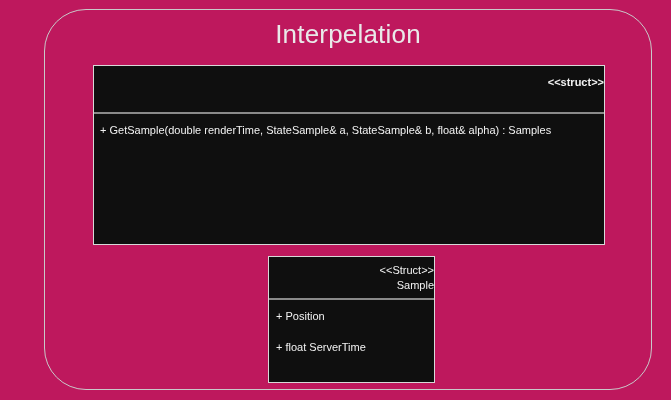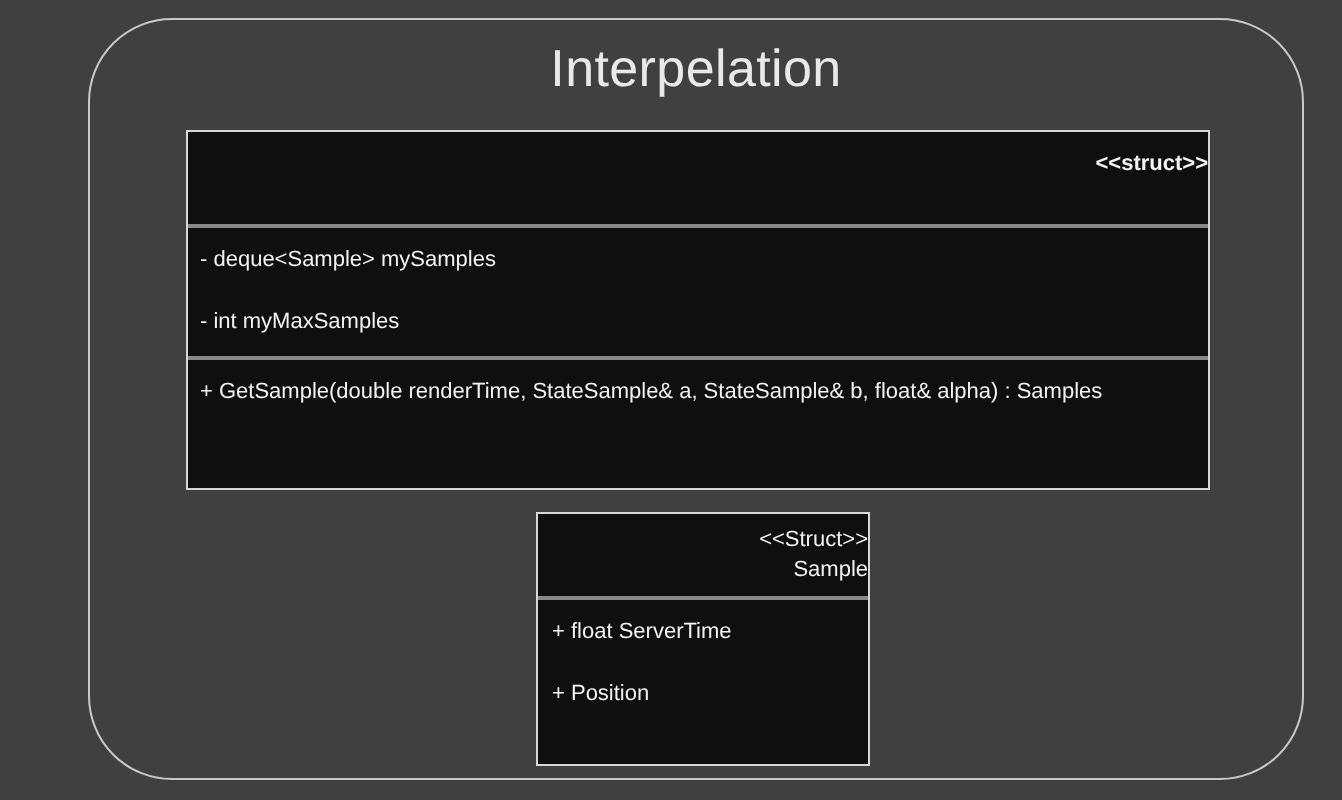--- a/index.html
+++ b/index.html
@@ -6,21 +6,21 @@
   html, body {
     margin: 0;
     padding: 0;
     background: #0d0d0d;
   }
 
   #canvas {
     position: relative;
     width: 671px;
     height: 400px;
-    background: #404040;
+    background: #be185d;
     overflow: hidden;
     font-family: "Liberation Sans", sans-serif;
     -webkit-font-smoothing: antialiased;
   }
 
   
   .package-frame {
     position: absolute;
     left: 44px;
     top: 9px;
@@ -134,36 +134,32 @@
   <div class="package-frame"></div>
 
   <div class="diagram-title">Interpelation</div>
 
   <div class="uml-box" id="box-interpolationbuffer">
 
     <div class="uml-header">
       <span class="uml-stereotype">&lt;&lt;struct&gt;&gt;</span>
     </div>
 
-    <div class="uml-compartment comp-attributes">
-      <div class="uml-member">- deque&lt;Sample&gt; mySamples</div>
-      <div class="uml-member">- int myMaxSamples</div>
-    </div>
 
     <div class="uml-compartment comp-operations">
       <div class="uml-member">+ GetSample(double renderTime, StateSample&amp; a, StateSample&amp; b, float&amp; alpha) : Samples</div>
     </div>
   </div>
 
   <div class="uml-box" id="box-sample">
 
     <div class="uml-header">
       <span class="uml-stereotype">&lt;&lt;Struct&gt;&gt;</span>
       <span class="uml-classname">Sample</span>
     </div>
 
     <div class="uml-compartment">
+      <div class="uml-member">+ Position</div>
       <div class="uml-member">+ float ServerTime</div>
-      <div class="uml-member">+ Position</div>
     </div>
   </div>
 
 </div>
 
 </body></html>

